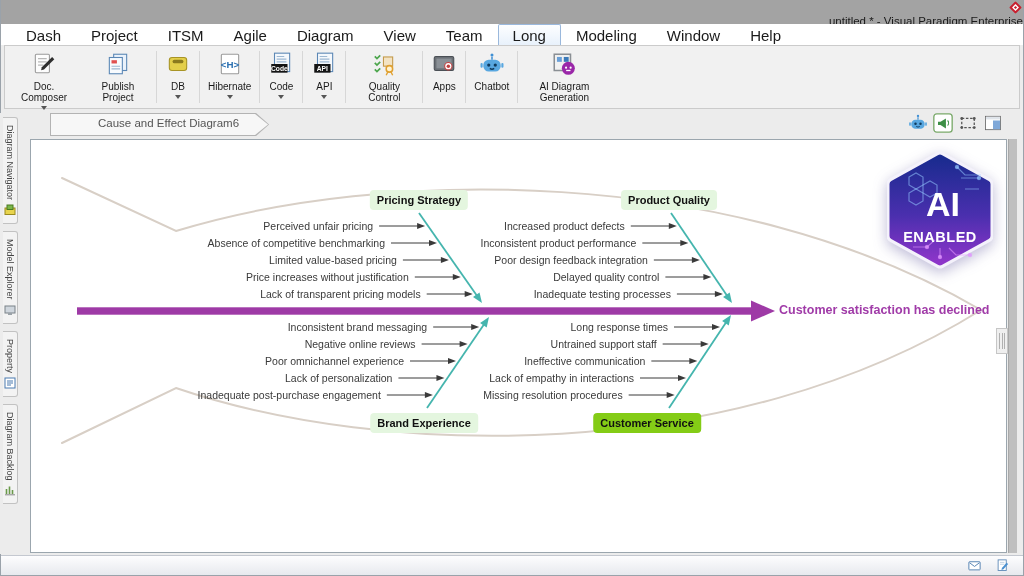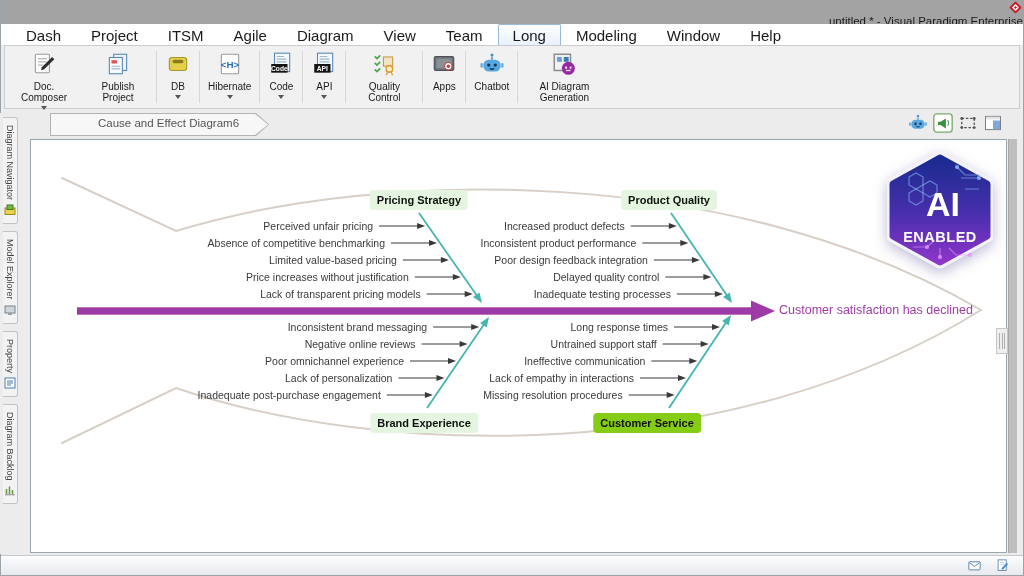--- a/index.html
+++ b/index.html
@@ -46,21 +46,21 @@
   
   .left-sidebar { position:absolute; left:0; top:113px; width:20px; bottom:22px; background:#ececec; display:flex; flex-direction:column; gap:7px; padding-top:4px; align-items:center; }
   .side-tab { writing-mode:vertical-rl; background:#f3f3f3; border:1px solid #c2c2c2; border-left:none; border-radius:0 3px 3px 0; font-size:9px; color:#444; padding:7px 1px; display:flex; align-items:center; gap:4px; cursor:pointer; }
   .side-tab .sicon { writing-mode:horizontal-tb; width:12px; height:12px; }
   .side-tab .sicon svg { width:12px; height:12px; }
 
   
   .canvas { position:absolute; left:30px; top:139px; width:977px; height:414px; background:#ffffff; border:1px solid #9ba6ae; }
   #fishbone-svg { position:absolute; left:0; top:0; }
   .cat-label { position:absolute; transform:translate(-50%,-50%); background:#e4f6df; color:#111; font-weight:bold; font-size:11px; padding:4px 7px; border-radius:4px; white-space:nowrap; cursor:pointer; }
-  .effect-label { position:absolute; left:748px; top:163px; color:#a03ba8; font-weight:normal; font-size:12.5px; white-space:nowrap; cursor:pointer; }
+  .effect-label { position:absolute; left:748px; top:163px; color:#a03ba8; font-weight:bold; font-size:12.5px; white-space:nowrap; cursor:pointer; }
   .ai-badge { position:absolute; left:856px; top:11px; width:114px; height:118px; }
   .ai-badge svg { filter:drop-shadow(0 4px 7px rgba(70,60,140,.35)); }
 
   
   .right-splitter { position:absolute; left:1008px; top:139px; width:9px; height:414px; background:#bfbfbf; border-left:1px solid #a8a8a8; cursor:col-resize; }
   .collapse-grip { position:absolute; left:996px; top:328px; width:12px; height:26px; background:#efefef; border:1px solid #c6c6c6; cursor:pointer; display:flex; align-items:center; justify-content:center; }
   .collapse-grip .ridges { width:6px; height:16px; background:repeating-linear-gradient(90deg,#b0b0b0 0 1px, transparent 1px 2.6px); }
 
   
   .statusbar { position:absolute; left:1px; right:1px; bottom:1px; height:20px; background:linear-gradient(#fdfdfe,#e7e9ee); border-top:1px solid #c4c8d0; display:flex; align-items:center; justify-content:flex-end; padding-right:12px; gap:11px; }

